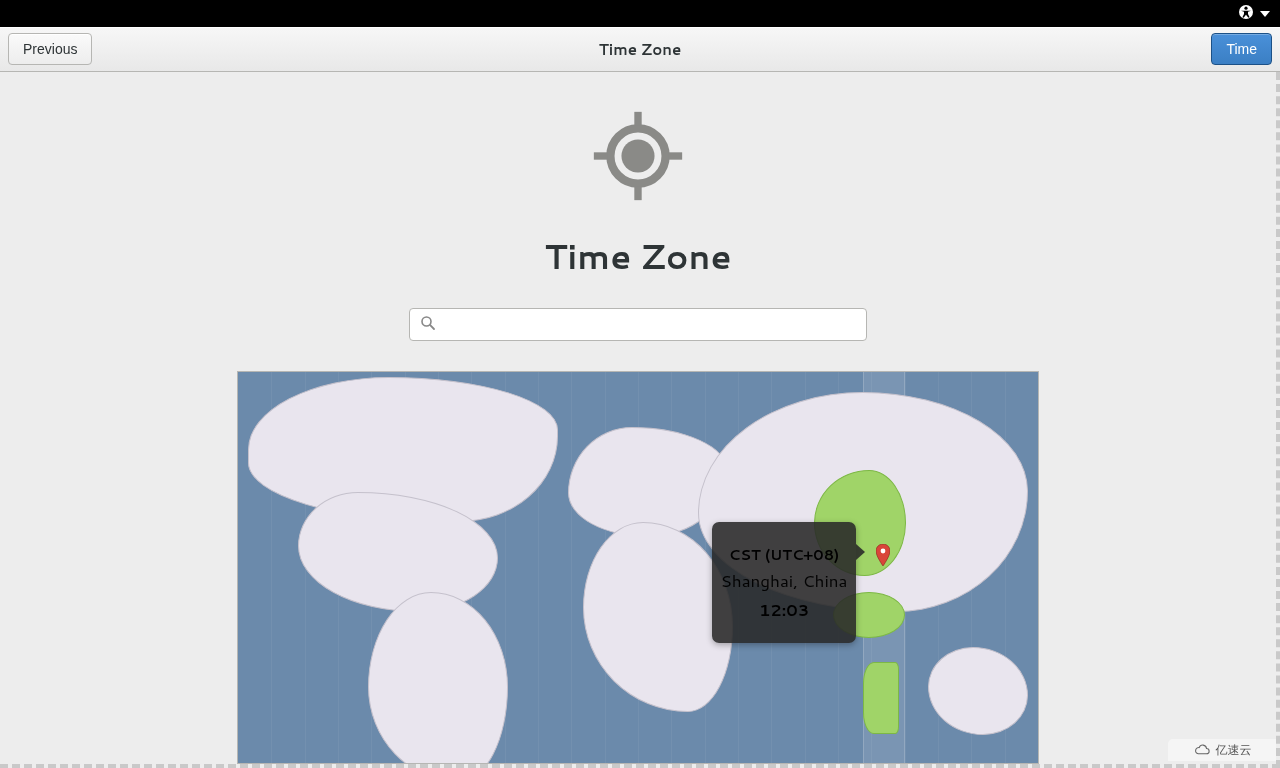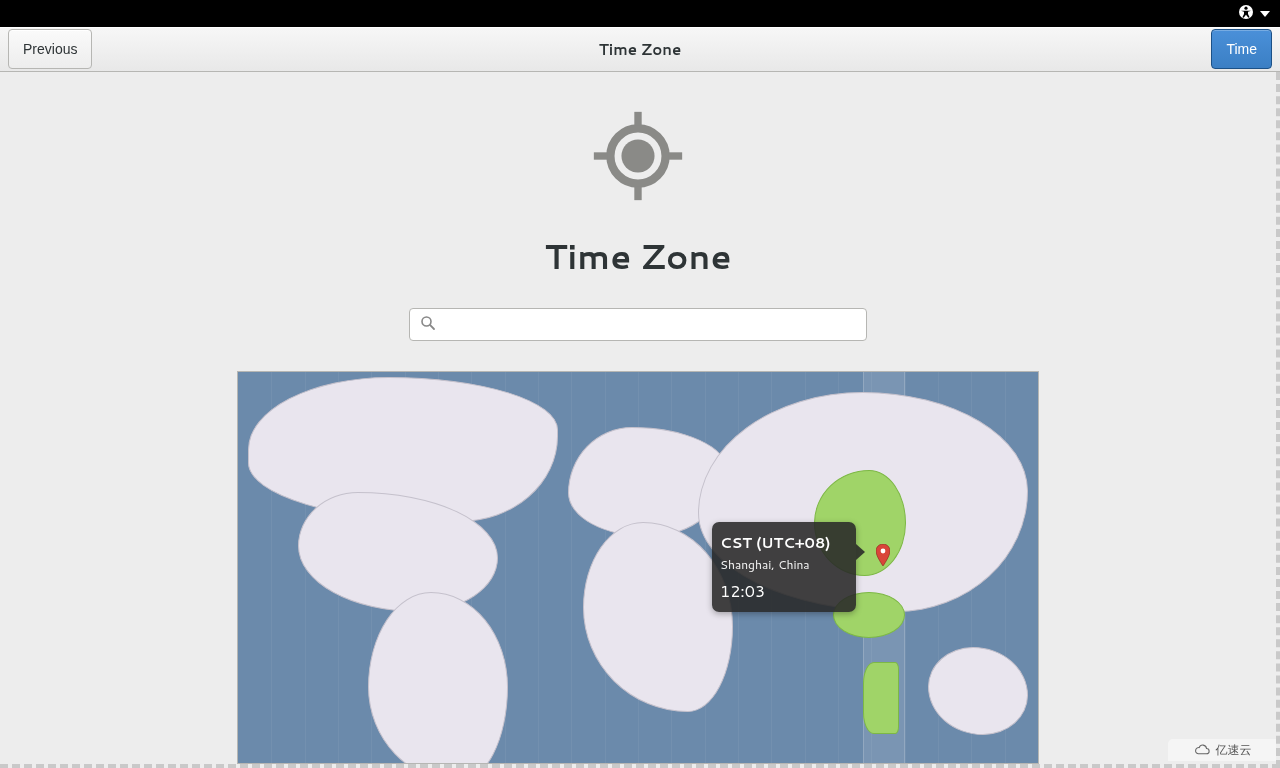--- a/index.html
+++ b/index.html
@@ -5,21 +5,21 @@
 * { box-sizing: border-box; margin: 0; padding: 0; }
 html, body { width: 1280px; height: 768px; overflow: hidden; font-family: Cantarell, "Segoe UI", sans-serif; }
 body { background: #ededed; color: #2e3436; }
 
 .top-black-bar { height: 27px; background: #000; display: flex; justify-content: flex-end; align-items: center; padding-right: 10px; gap: 6px; }
 .top-black-bar svg { width: 16px; height: 16px; fill: #fff; }
 .top-black-bar .tri { width: 0; height: 0; border-left: 5px solid transparent; border-right: 5px solid transparent; border-top: 6px solid #fff; }
 
 .header-bar { height: 45px; background: linear-gradient(to bottom, #f7f7f7, #e8e8e8); border-bottom: 1px solid #b6b6b3; display: flex; align-items: center; justify-content: space-between; padding: 0 8px; box-shadow: inset 0 1px 0 #fff; }
 .header-title { font-weight: 700; font-size: 15px; color: #2e3436; position: absolute; left: 50%; transform: translateX(-50%); }
-.btn { height: 40px; padding: 0 14px; border-radius: 4px; font-size: 14px; cursor: pointer; border: 1px solid; }
+.btn { height: 32px; padding: 0 14px; border-radius: 4px; font-size: 14px; cursor: pointer; border: 1px solid; }
 .btn-prev { background: linear-gradient(to bottom, #fafafa, #ededed); border-color: #b6b6b3; color: #2e3436; box-shadow: inset 0 1px 0 #fff; }
 .btn-next { background: linear-gradient(to bottom, #4a90d9, #3b7fc4); border-color: #1c5187; color: #fff; font-weight: 500; box-shadow: inset 0 1px 0 rgba(255,255,255,.25); }
 
 .content { height: calc(768px - 27px - 45px); overflow: hidden; display: flex; flex-direction: column; align-items: center; padding-top: 38px; border-right: 4px dashed #c9c9c9; border-bottom: 4px dashed #c9c9c9; position: relative; }
 
 .location-emblem { width: 92px; height: 92px; position: relative; }
 .location-emblem svg { width: 100%; height: 100%; }
 
 .page-heading { font-size: 34px; font-weight: 700; margin-top: 30px; }
 .page-desc { font-size: 15px; margin-top: 35px; color: #2e3436; }
@@ -47,24 +47,24 @@
 .zone-land.sea { left: 595px; top: 220px; width: 72px; height: 46px; border-radius: 50%; }
 .zone-land.wau { left: 625px; top: 290px; width: 36px; height: 72px; border-radius: 30% 10% 10% 30%; }
 
 
 .tz-lines { position: absolute; inset: 0; pointer-events: none; }
 .tz-lines div { position: absolute; top: 0; bottom: 0; width: 1px; background: rgba(255,255,255,0.06); }
 
 .pin { position: absolute; left: 638px; top: 172px; width: 14px; height: 22px; }
 .pin svg { width: 100%; height: 100%; }
 
-.tz-tooltip { position: absolute; left: 474px; top: 150px; width: 144px; padding: 10px 8px; background: rgba(40,40,40,.88); border-radius: 7px; color: #ffffff; box-shadow: 0 2px 6px rgba(0,0,0,.3); }
+.tz-tooltip { position: absolute; left: 474px; top: 150px; width: 144px; padding: 22px 8px; background: rgba(40,40,40,.88); border-radius: 7px; text-align: center; color: #000000; box-shadow: 0 2px 6px rgba(0,0,0,.3); }
 .tz-tooltip .tz { font-weight: 700; font-size: 14.5px; }
-.tz-tooltip .loc { font-size: 12px; margin-top: 3px; opacity: .95; }
-.tz-tooltip .time { font-weight: 400; font-size: 16px; margin-top: 6px; }
+.tz-tooltip .loc { font-size: 17px; margin-top: 3px; opacity: .95; }
+.tz-tooltip .time { font-weight: 700; font-size: 16px; margin-top: 6px; }
 .tz-tooltip:after { content:""; position:absolute; right:-9px; top: 22px; width:0; height:0; border-top:8px solid transparent; border-bottom:8px solid transparent; border-left:9px solid rgba(40,40,40,.88); }
 
 .watermark { position: absolute; bottom: 3px; right: 0; width: 108px; height: 22px; background: rgba(245,245,245,.95); display: flex; align-items: center; justify-content: center; gap: 5px; font-size: 12px; color: #555; border-top-left-radius: 5px; }
 .watermark svg { width: 18px; height: 14px; stroke: #666; fill: none; stroke-width: 1.4; }
 </style>
 </head>
 <body>
 
 <div class="top-black-bar">
   <span>

